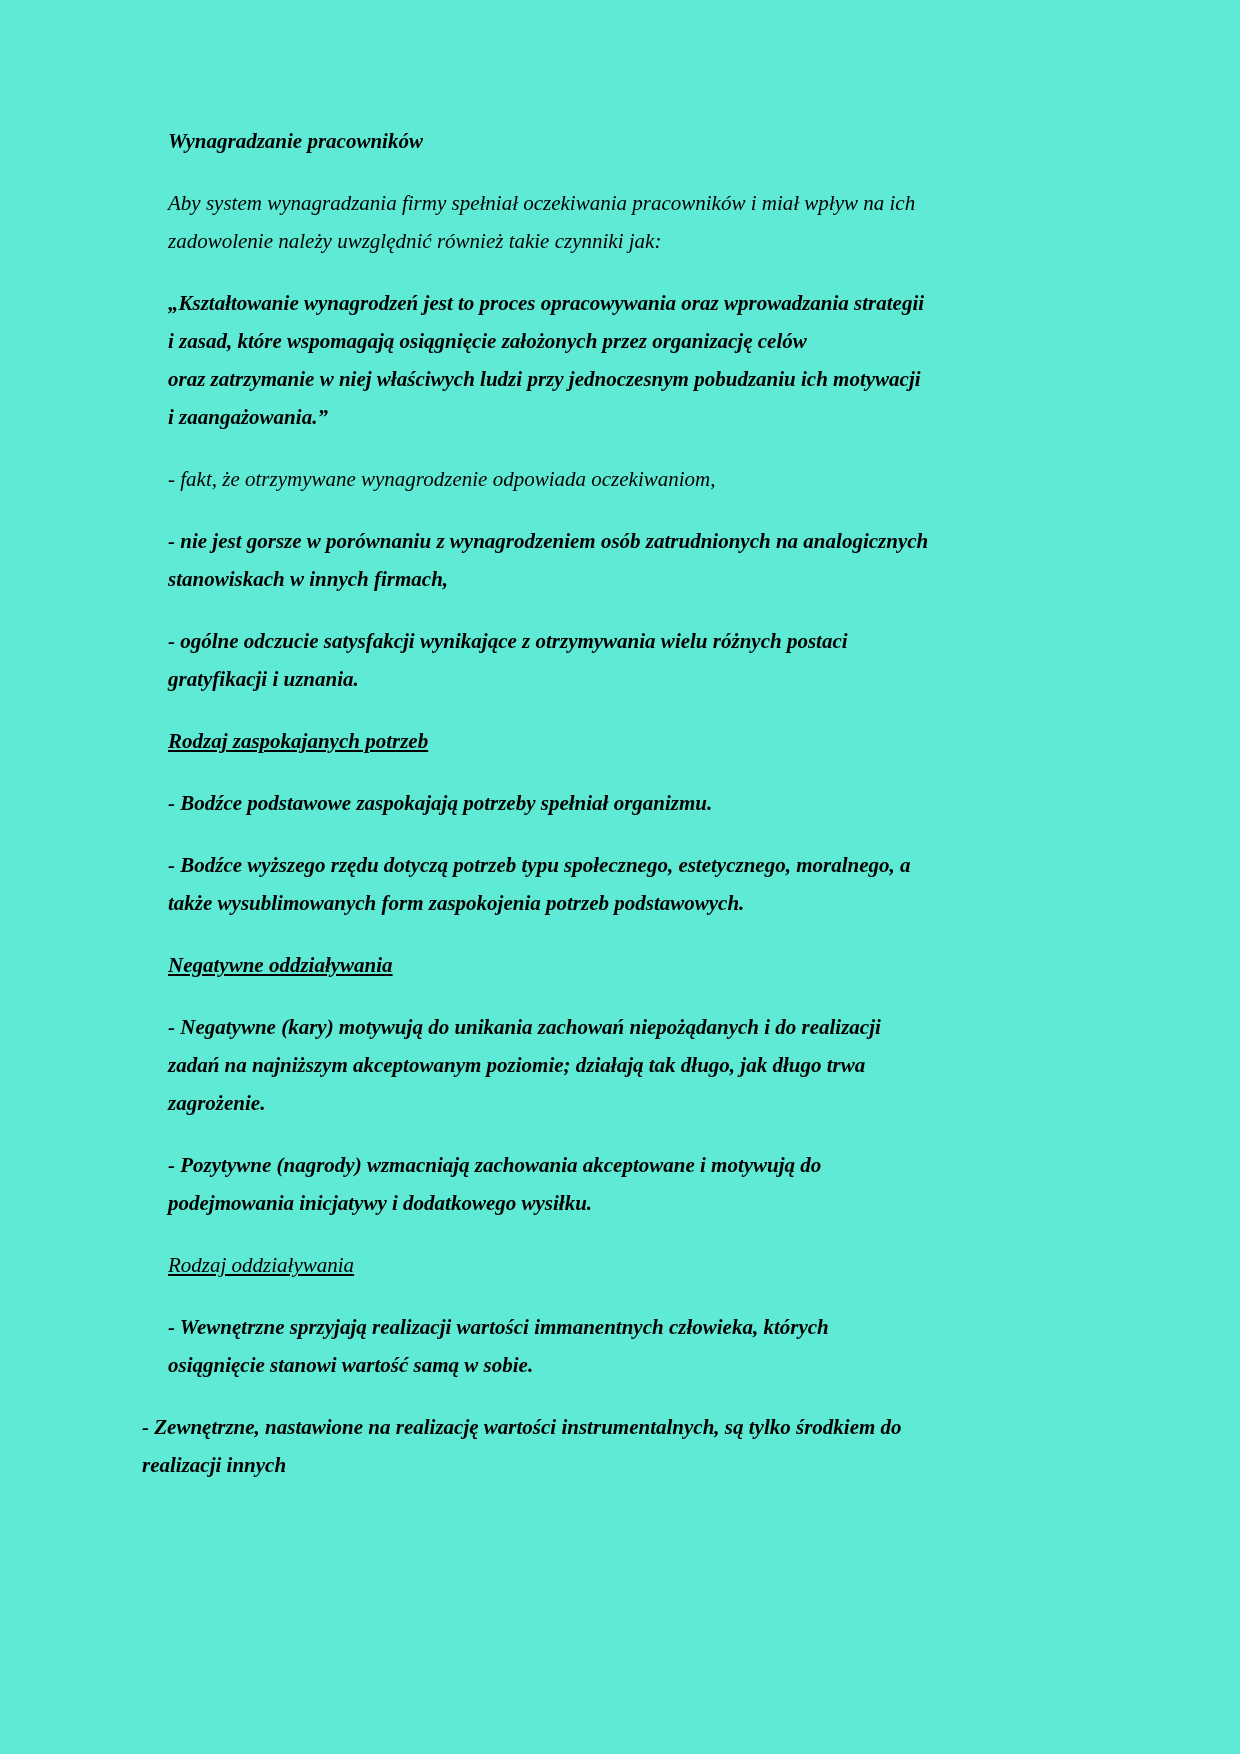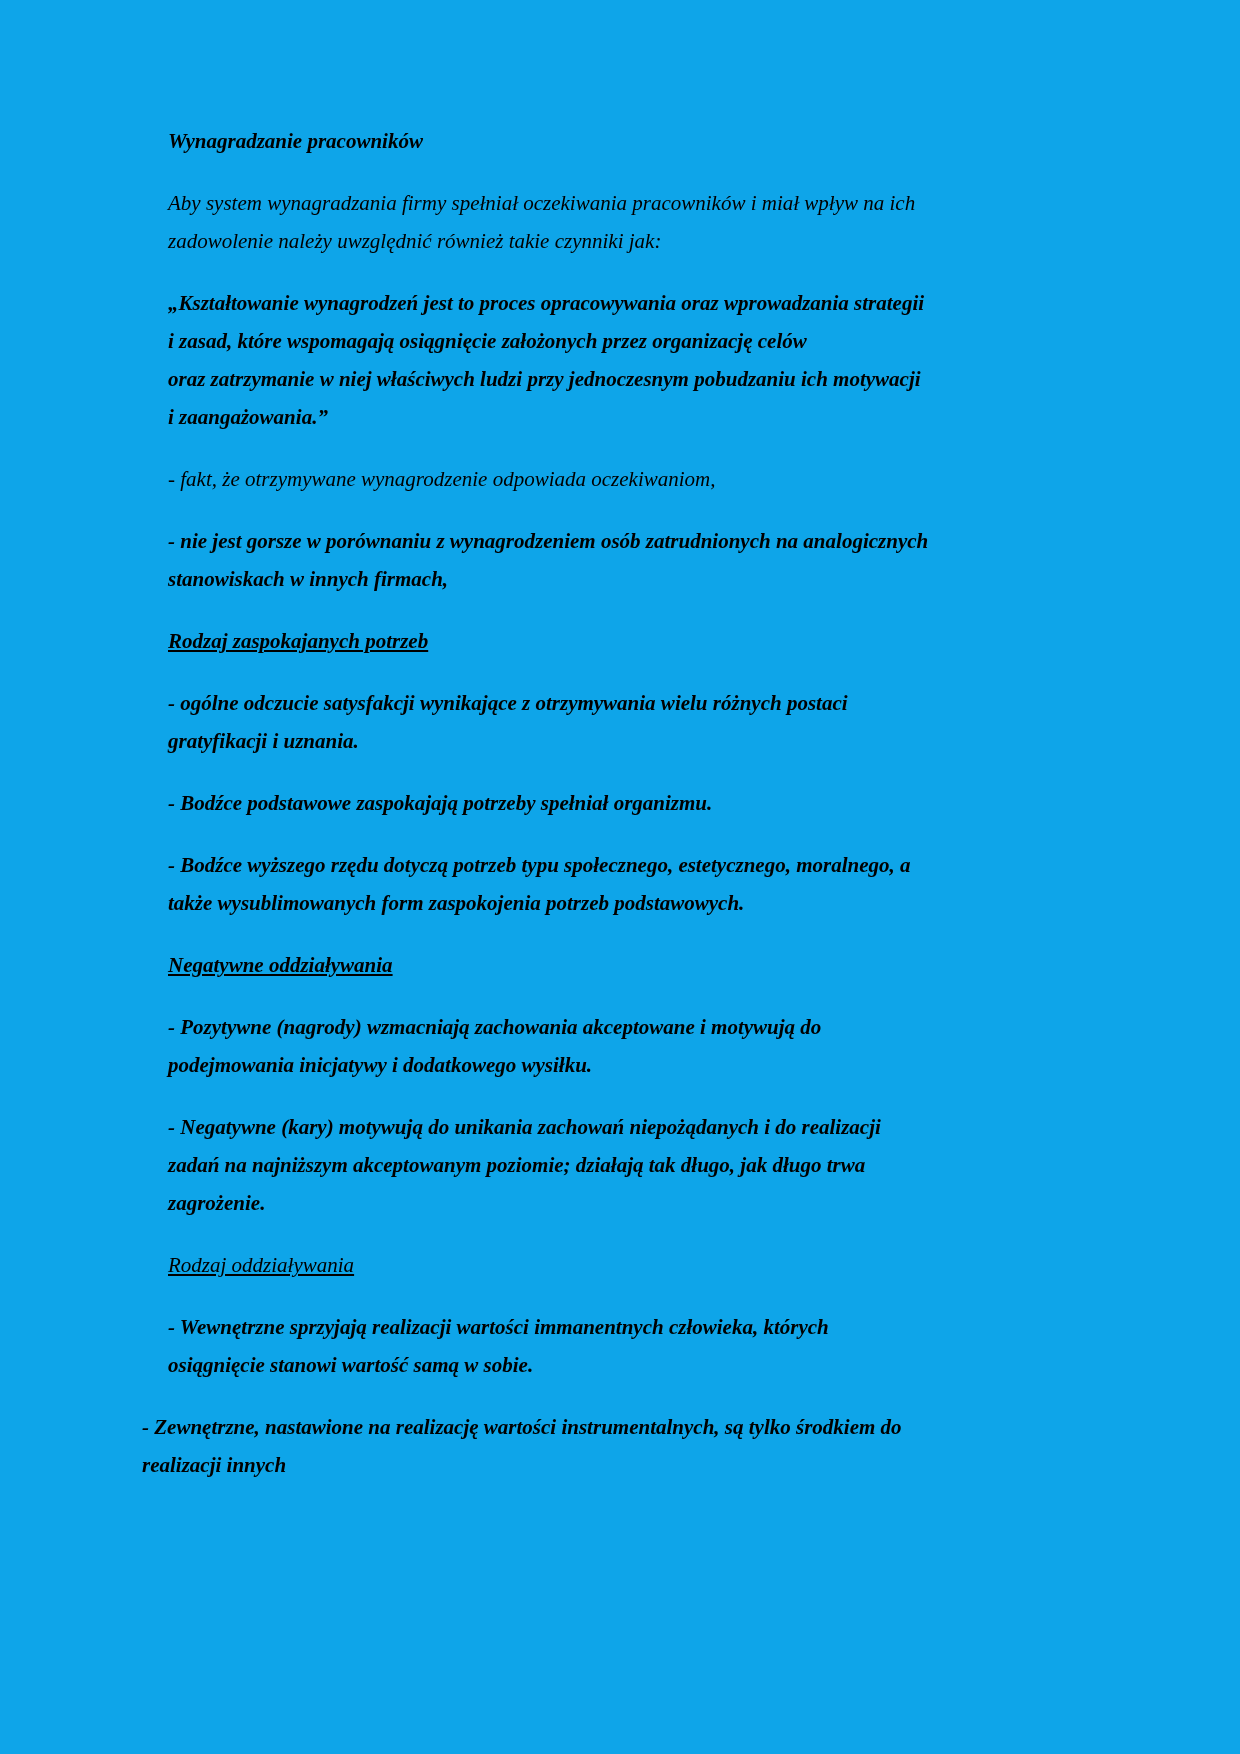--- a/index.html
+++ b/index.html
@@ -4,21 +4,21 @@
 <style>
   html, body {
     margin: 0;
     padding: 0;
     background: #ffffff;
   }
   .page {
     position: relative;
     width: 1240px;
     height: 1754px;
-    background: #0ea5e9;
+    background: #5eead4;
     overflow: hidden;
     font-family: "Liberation Serif", "DejaVu Serif", serif;
     color: #000000;
   }
   .content {
     padding: 122px 95px 0 130px;
   }
   p.para {
     font-style: italic;
     font-size: 21px;
@@ -51,38 +51,38 @@
     <p class="para b">„Kształtowanie wynagrodzeń jest to proces opracowywania oraz wprowadzania strategii
 i zasad, które wspomagają osiągnięcie założonych przez organizację celów
 oraz zatrzymanie w niej właściwych ludzi przy jednoczesnym pobudzaniu ich motywacji
 i zaangażowania.”</p>
 
     <p class="para">- fakt, że otrzymywane wynagrodzenie odpowiada oczekiwaniom,</p>
 
     <p class="para b">- nie jest gorsze w porównaniu z wynagrodzeniem osób zatrudnionych na analogicznych
 stanowiskach w innych firmach,</p>
 
-    <p class="para b u">Rodzaj zaspokajanych potrzeb</p>
-
     <p class="para b">- ogólne odczucie satysfakcji wynikające z otrzymywania wielu różnych postaci
 gratyfikacji i uznania.</p>
+
+    <p class="para b u">Rodzaj zaspokajanych potrzeb</p>
 
     <p class="para b">- Bodźce podstawowe zaspokajają potrzeby spełniał organizmu.</p>
 
     <p class="para b">- Bodźce wyższego rzędu dotyczą potrzeb typu społecznego, estetycznego, moralnego, a
 także wysublimowanych form zaspokojenia potrzeb podstawowych.</p>
 
     <p class="para b u">Negatywne oddziaływania</p>
 
-    <p class="para b">- Pozytywne (nagrody) wzmacniają zachowania akceptowane i motywują do
-podejmowania inicjatywy i dodatkowego wysiłku.</p>
-
     <p class="para b">- Negatywne (kary) motywują do unikania zachowań niepożądanych i do realizacji
 zadań na najniższym akceptowanym poziomie; działają tak długo, jak długo trwa
 zagrożenie.</p>
+
+    <p class="para b">- Pozytywne (nagrody) wzmacniają zachowania akceptowane i motywują do
+podejmowania inicjatywy i dodatkowego wysiłku.</p>
 
     <p class="para u">Rodzaj oddziaływania</p>
 
     <p class="para b">- Wewnętrzne sprzyjają realizacji wartości immanentnych człowieka, których
 osiągnięcie stanowi wartość samą w sobie.</p>
 
     <p class="para b out">- Zewnętrzne, nastawione na realizację wartości instrumentalnych, są tylko środkiem do
 realizacji innych</p>
 
   </div>

